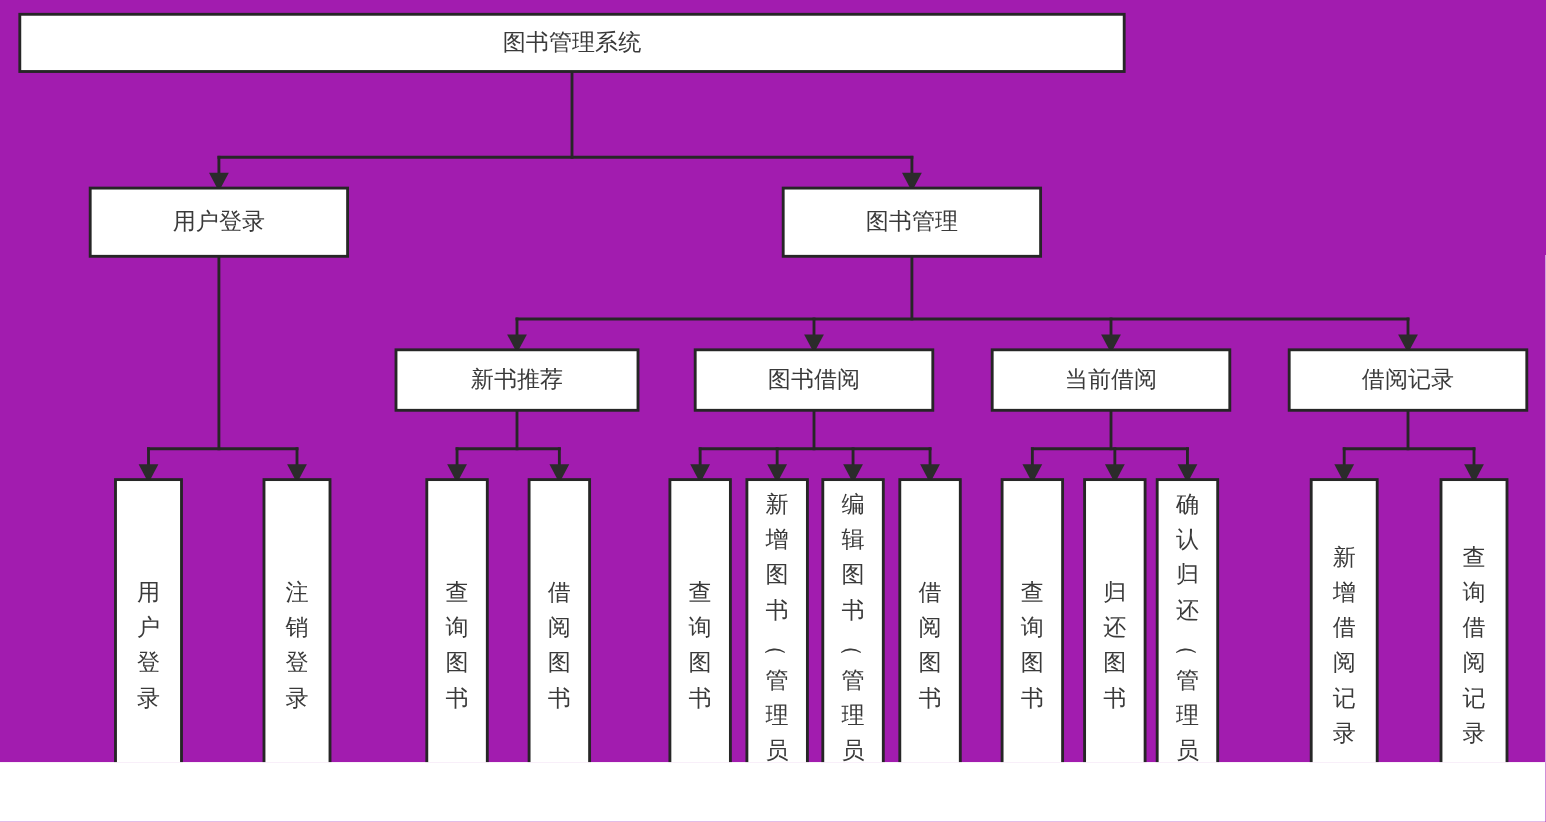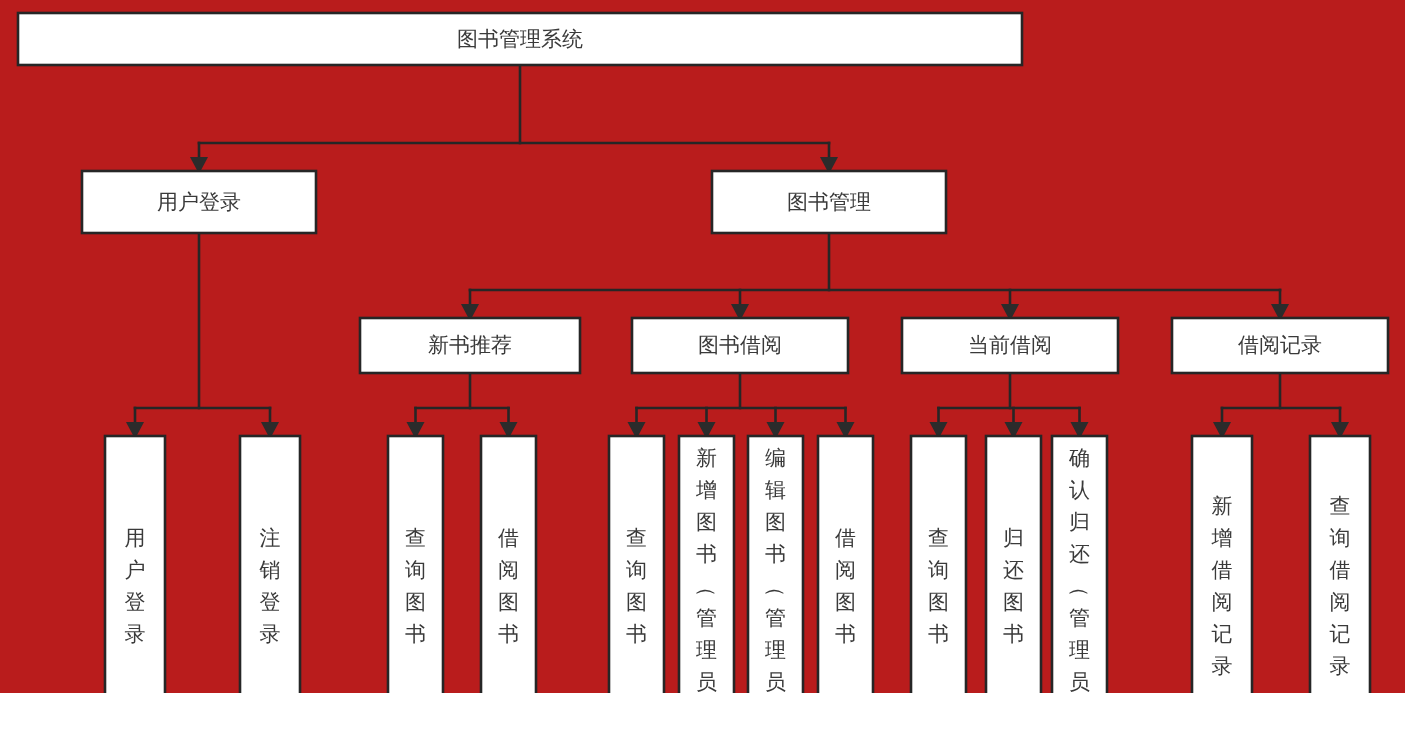--- a/index.html
+++ b/index.html
@@ -7,21 +7,21 @@
     padding: 0;
     background: #ffffff;
   }
   body {
     font-family: "Liberation Sans", "DejaVu Sans", sans-serif;
   }
   #canvas {
     position: relative;
     width: 1405px;
     height: 693px;
-    background: #b91c1c;
+    background: #a21caf;
     overflow: hidden;
     text-align: right;
   }
   #diagram-svg {
     position: absolute;
     left: 0;
     top: 0;
     width: 1405px;
     height: 747px;
   }

